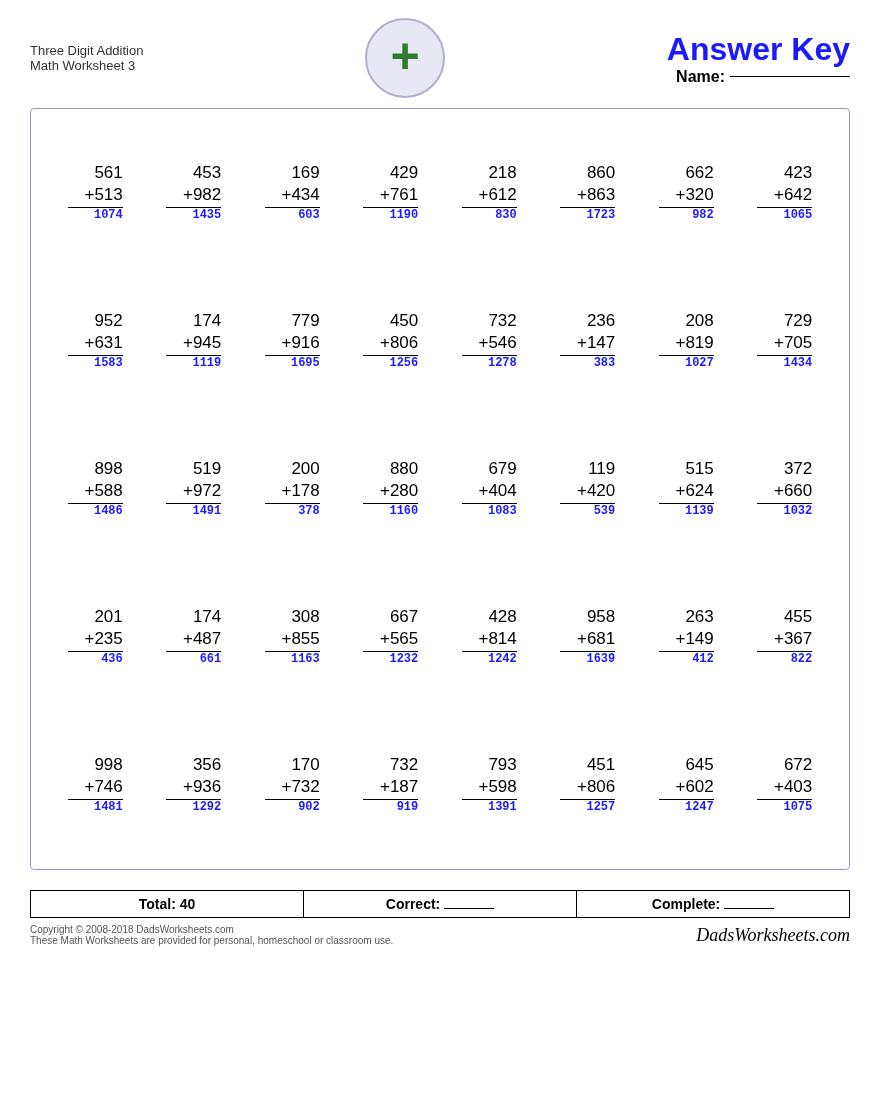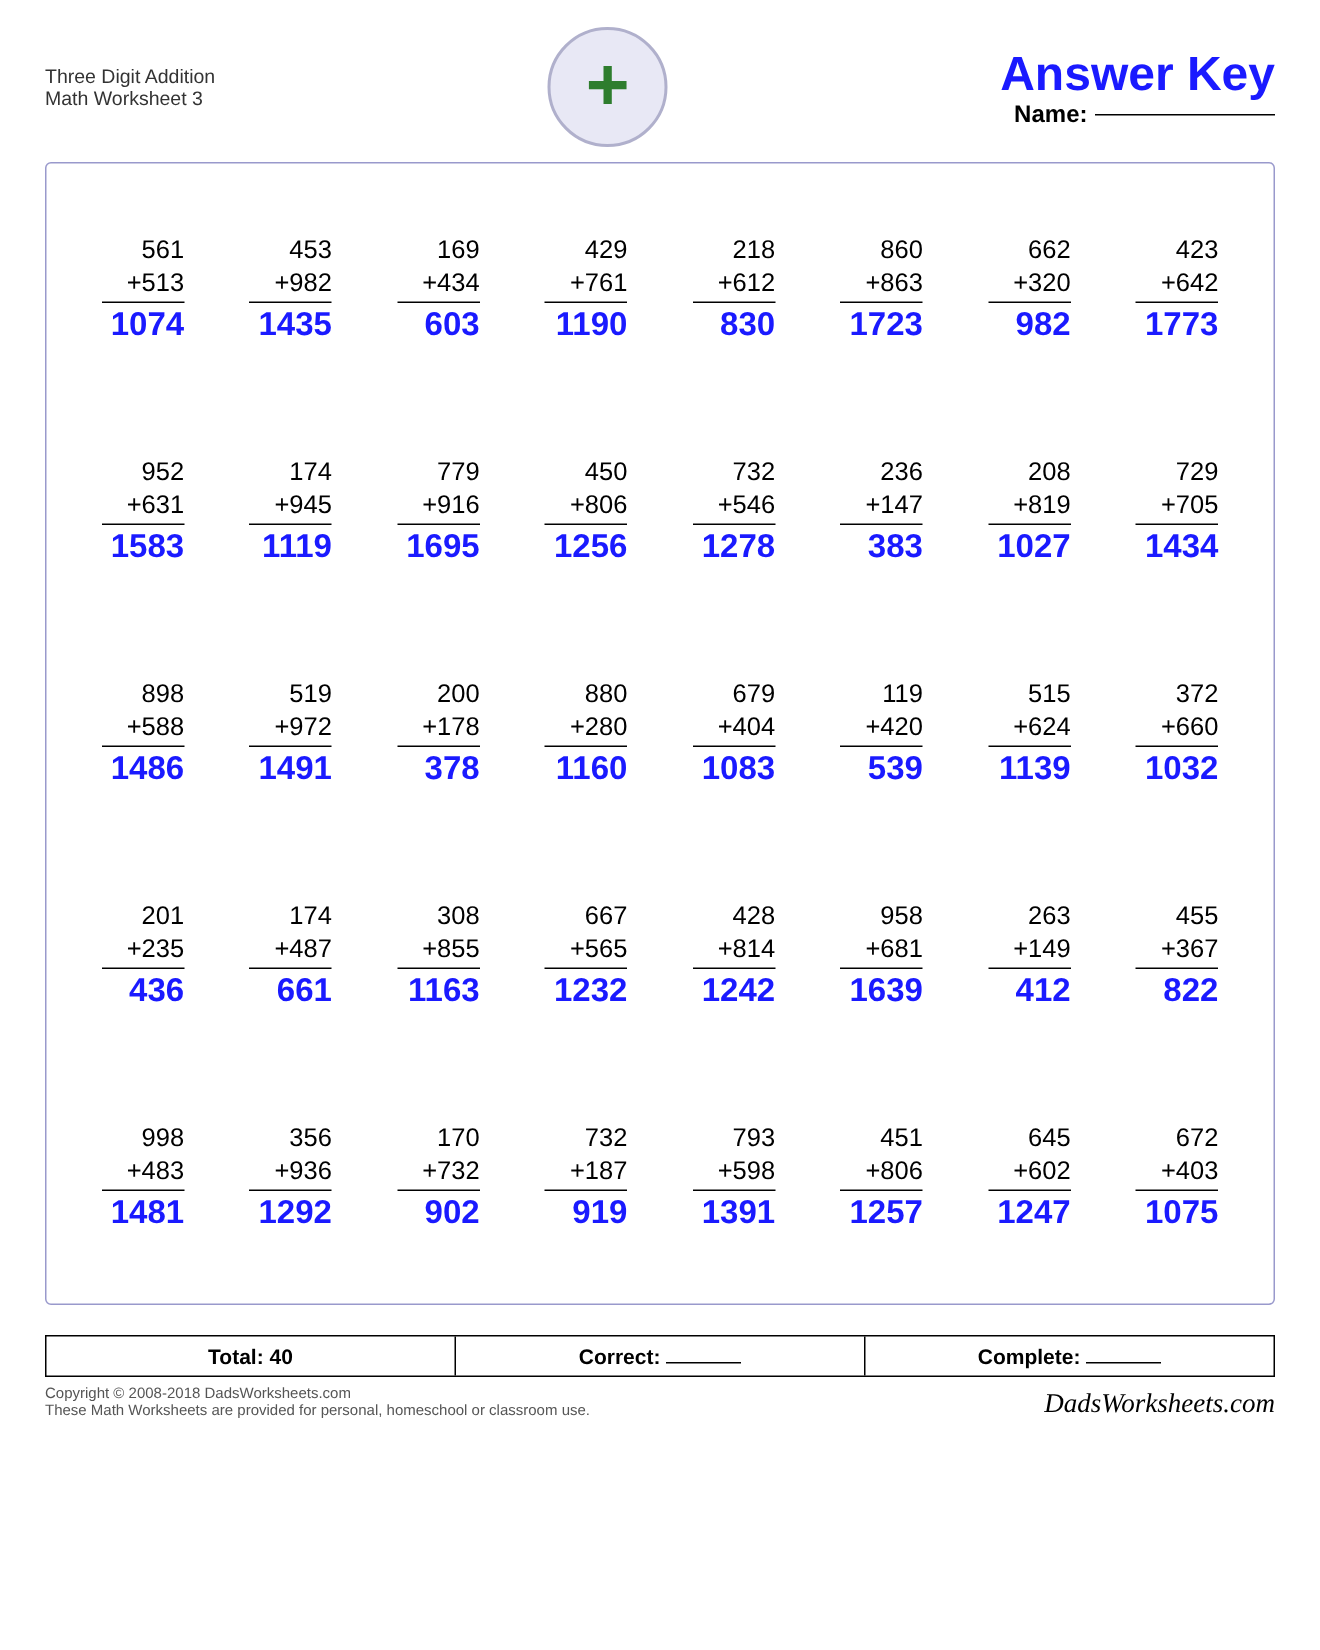--- a/index.html
+++ b/index.html
@@ -115,24 +115,25 @@
     .num2 {
       font-size: 17px;
       color: #000;
       line-height: 1.3;
       border-bottom: 1.5px solid #000;
       width: 100%;
       text-align: right;
       padding-bottom: 1px;
     }
     .answer {
-      font-size: 22px;
+      font-size: 12px;
       font-weight: bold;
       color: #1a1aff;
       line-height: 1.3;
+      font-family: Liberation Mono, monospace;
     }
     .footer-bar {
       display: flex;
       flex-direction: row;
       border: 1.5px solid #000;
       margin-top: 20px;
     }
     .footer-cell {
       flex: 1;
       padding: 5px 10px;
@@ -224,21 +225,21 @@
             <span class="answer">1723</span>
           </div>
           <div class="problem">
             <span class="num1">662</span>
             <span class="num2">+320</span>
             <span class="answer">982</span>
           </div>
           <div class="problem">
             <span class="num1">423</span>
             <span class="num2">+642</span>
-            <span class="answer">1773</span>
+            <span class="answer">1065</span>
           </div>
         </div>
         <div class="problem-row">
           <div class="problem">
             <span class="num1">952</span>
             <span class="num2">+631</span>
             <span class="answer">1583</span>
           </div>
           <div class="problem">
             <span class="num1">174</span>
@@ -356,21 +357,21 @@
           </div>
           <div class="problem">
             <span class="num1">455</span>
             <span class="num2">+367</span>
             <span class="answer">822</span>
           </div>
         </div>
         <div class="problem-row">
           <div class="problem">
             <span class="num1">998</span>
-            <span class="num2">+483</span>
+            <span class="num2">+746</span>
             <span class="answer">1481</span>
           </div>
           <div class="problem">
             <span class="num1">356</span>
             <span class="num2">+936</span>
             <span class="answer">1292</span>
           </div>
           <div class="problem">
             <span class="num1">170</span>
             <span class="num2">+732</span>

